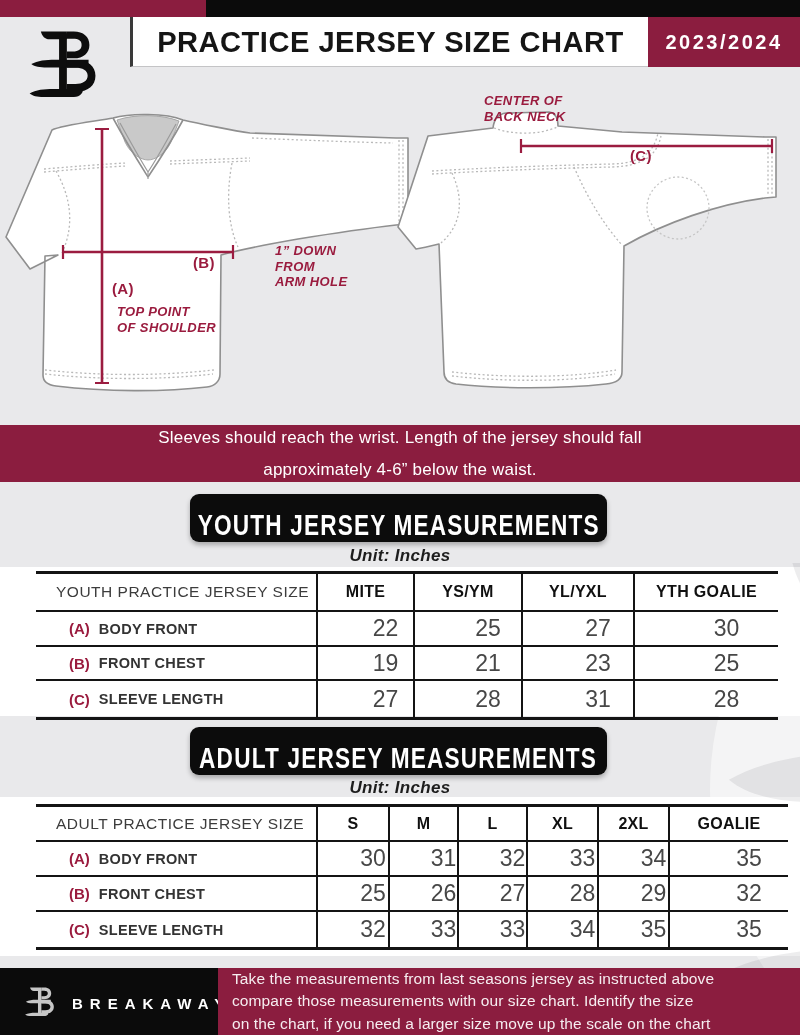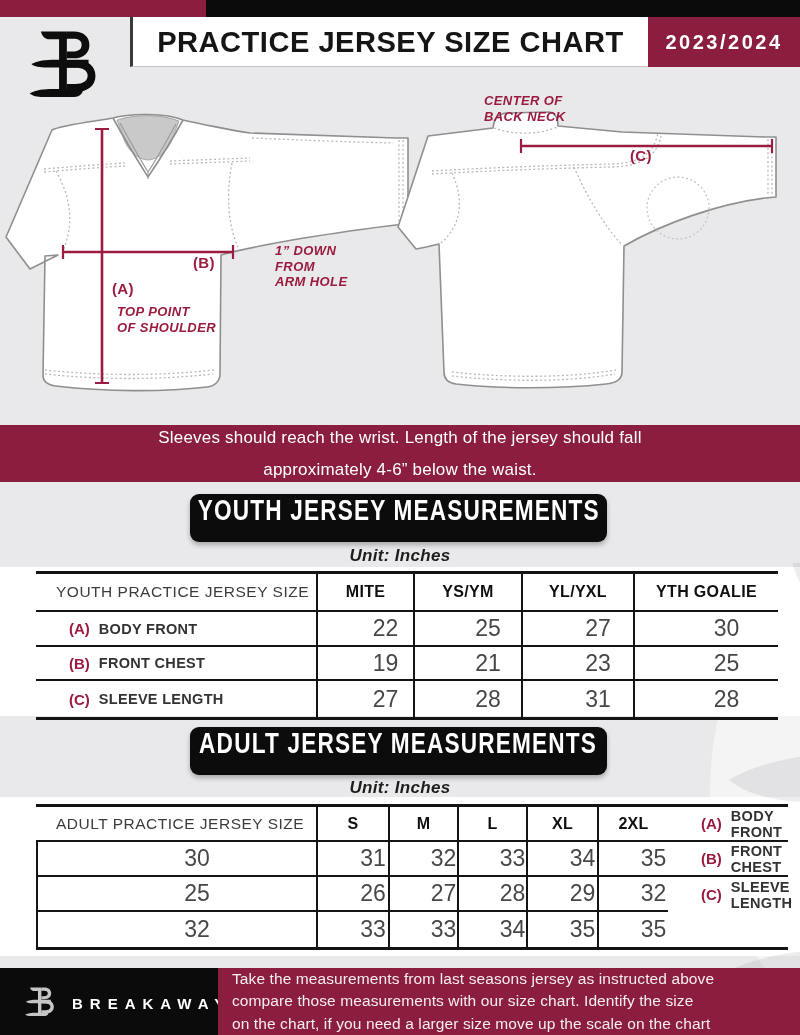--- a/index.html
+++ b/index.html
@@ -36,21 +36,21 @@
     display:flex;flex-direction:column;align-items:center;justify-content:center;gap:9px;z-index:2;
   }
   .notice div{color:#fff;font-size:17px;line-height:23px;letter-spacing:.2px;}
   
   .band{position:absolute;left:0;width:800px;background:#fff;z-index:0;}
   .band-youth{top:567px;height:149px;}
   .band-adult{top:797px;height:159px;}
   
   .sec-banner{
     position:absolute;left:190px;width:417px;height:48px;background:#0C0C0C;border-radius:9px;
-    display:flex;align-items:flex-start;justify-content:center;z-index:2;
+    display:flex;align-items:flex-end;justify-content:center;z-index:2;
     box-shadow:0 3px 5px rgba(0,0,0,.28);
   }
   .sec-banner span{color:#fff;font-size:29px;font-weight:700;letter-spacing:1.5px;transform:scaleX(.78);white-space:nowrap;}
   .unit-line{position:absolute;left:0;width:800px;text-align:center;font-style:italic;font-weight:700;
     font-size:17px;color:#1d1d1d;z-index:2;letter-spacing:.3px;}
   
   .meas-table{
     position:absolute;display:grid;z-index:2;
     border-top:3px solid #141414;border-bottom:3px solid #141414;
   }
@@ -235,20 +235,21 @@
   </div>
   <div class="unit-line" style="top:778px;">Unit: Inches</div>
 
   <div class="meas-table" style="left:36px;top:804px;width:752px;grid-template-columns:280px 72px 69px 69px 71px 71px 120px;grid-template-rows:35px 35px 35px 35px;">
     <div class="cell sizelab hb">ADULT PRACTICE JERSEY SIZE</div>
     <div class="cell colh vl hb">S</div>
     <div class="cell colh vl hb">M</div>
     <div class="cell colh vl hb">L</div>
     <div class="cell colh vl hb">XL</div>
     <div class="cell colh vl hb">2XL</div>
+    <div class="cell colh vl hb">GOALIE</div>
 
     <div class="cell rowlab hb">
       <span class="key">(A)</span>
       <span class="lab">BODY FRONT</span>
     </div>
     <div class="cell num vl hb">30</div>
     <div class="cell num vl hb">31</div>
     <div class="cell num vl hb">32</div>
     <div class="cell num vl hb">33</div>
     <div class="cell num vl hb">34</div>

